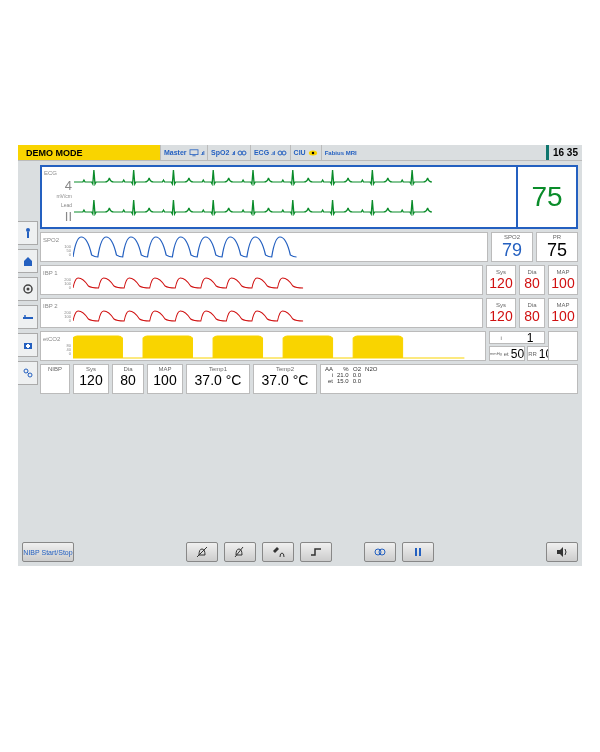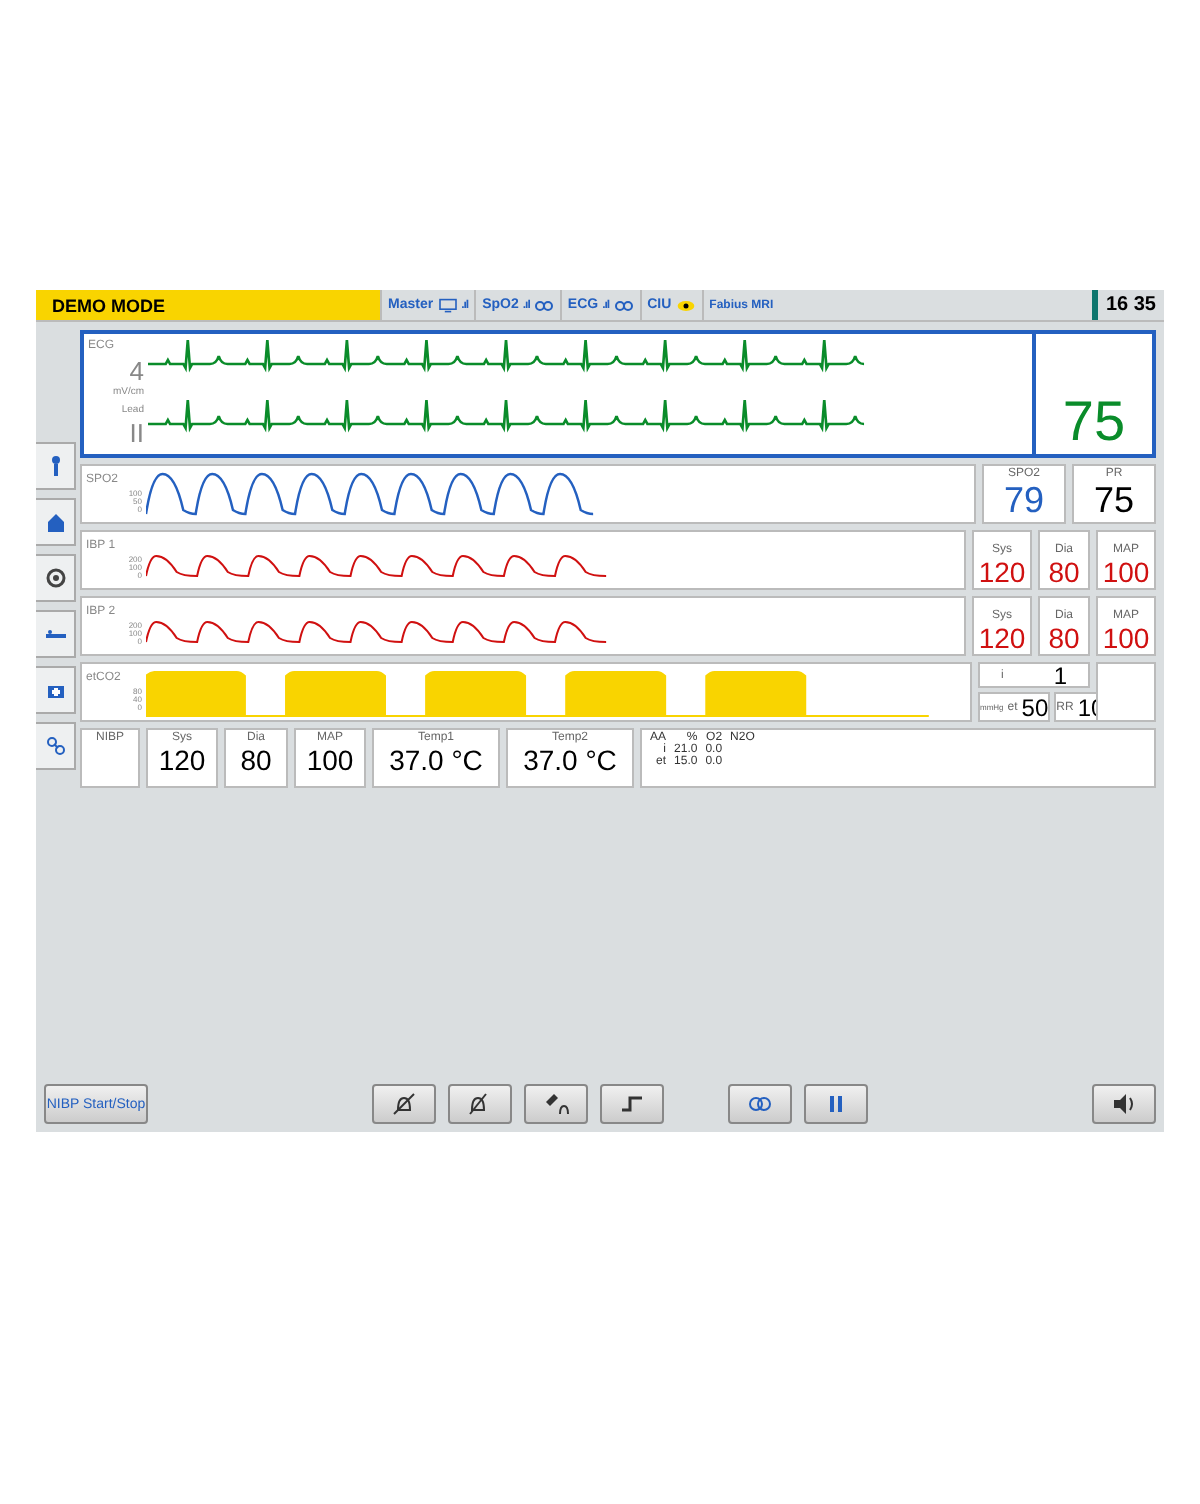--- a/index.html
+++ b/index.html
@@ -1,19 +1,19 @@
 <!DOCTYPE html>
 <html><head>
 <meta charset="utf-8">
 <style>
   * { box-sizing: border-box; margin: 0; padding: 0; }
   body { margin: 0; padding: 0; background: #fff; font-family: Arial, sans-serif; width: 600px; height: 752px; overflow: hidden; }
   .screen { position: absolute; top: 145px; left: 18px; right: 18px; bottom: 186px; background: #dadee0; font-size: 8px; }
   .topbar { height: 16px; background: #dadee0; display: flex; align-items: stretch; border-bottom: 1px solid #bbb; }
-  .demo { background: #f9d400; font-weight: bold; padding: 2px 8px; font-size: 9px; width: 172px; display: flex; align-items: center; }
+  .demo { background: #f9d400; font-weight: bold; padding: 2px 8px; font-size: 9px; width: 142px; display: flex; align-items: center; }
   .tabs { display: flex; flex: 1; }
   .tab { display: flex; align-items: center; gap: 2px; padding: 0 3px; border-left: 1px solid #bbb; font-size: 7px; color: #2460c0; font-weight: bold; white-space: nowrap; }
   .tab svg { width: 10px; height: 8px; }
   .tab .sig { color: #2460c0; font-size: 6px; letter-spacing: -0.5px; }
   .tab .eye { fill: #f9d400; }
   .clock { padding: 0 4px; font-size: 10px; font-weight: bold; display: flex; align-items: center; border-left: 3px solid #0f766e; }
   .body { display: flex; height: calc(100% - 16px - 28px); }
   .sidebar { width: 20px; background: #dadee0; display: flex; flex-direction: column; gap: 4px; padding-top: 60px; }
   .sidebtn { width: 20px; height: 24px; background: #eef0f1; border: 1px solid #aaa; border-left: none; display: flex; align-items: center; justify-content: center; cursor: pointer; }
   .sidebtn svg { width: 12px; height: 12px; }
@@ -21,21 +21,21 @@
   .row { display: flex; gap: 3px; }
   .wavebox { background: #fff; border: 2px solid #2460c0; display: flex; }
   .wavebox.thin { border: 1px solid #bbb; }
   .wlabel { width: 32px; padding: 2px 2px; text-align: right; color: #888; font-size: 6px; display: flex; flex-direction: column; justify-content: center; align-items: flex-end; line-height: 1.2; }
   .wlabel .name { font-size: 6px; text-align: left; align-self: flex-start; }
   .wlabel .big { font-size: 13px; }
   .wlabel .unit { font-size: 5px; }
   .wlabel .ticks { font-size: 4px; line-height: 1; }
   .waveform { flex: 1; position: relative; overflow: hidden; }
   .waveform svg { width: 100%; height: 100%; display: block; }
-  .valbox { background: #fff; border: 1px solid #bbb; display: flex; flex-direction: column; align-items: center; justify-content: flex-end; }
+  .valbox { background: #fff; border: 1px solid #bbb; display: flex; flex-direction: column; align-items: center; justify-content: center; }
   .valbox .lbl { font-size: 6px; color: #666; }
   .valbox .val { font-size: 18px; font-weight: 400; }
   .bottomstrip { display: flex; gap: 3px; height: 30px; }
   .bottomstrip .box { background: #fff; border: 1px solid #bbb; display: flex; flex-direction: column; align-items: center; padding: 1px 2px; }
   .bottomstrip .box .lbl { font-size: 6px; color: #666; }
   .bottomstrip .box .val { font-size: 14px; }
   .toolbar { position: absolute; bottom: 0; left: 0; right: 0; height: 28px; display: flex; align-items: center; padding: 0 4px; gap: 6px; background: #dadee0; }
   .btn { height: 20px; background: linear-gradient(#f0f0f0,#ccc); border: 1px solid #888; border-radius: 2px; display: flex; align-items: center; justify-content: center; cursor: pointer; font-size: 7px; color: #2460c0; }
   .btn.wide { width: 52px; flex-direction: column; line-height: 1; }
   .btn.icon { width: 32px; }

